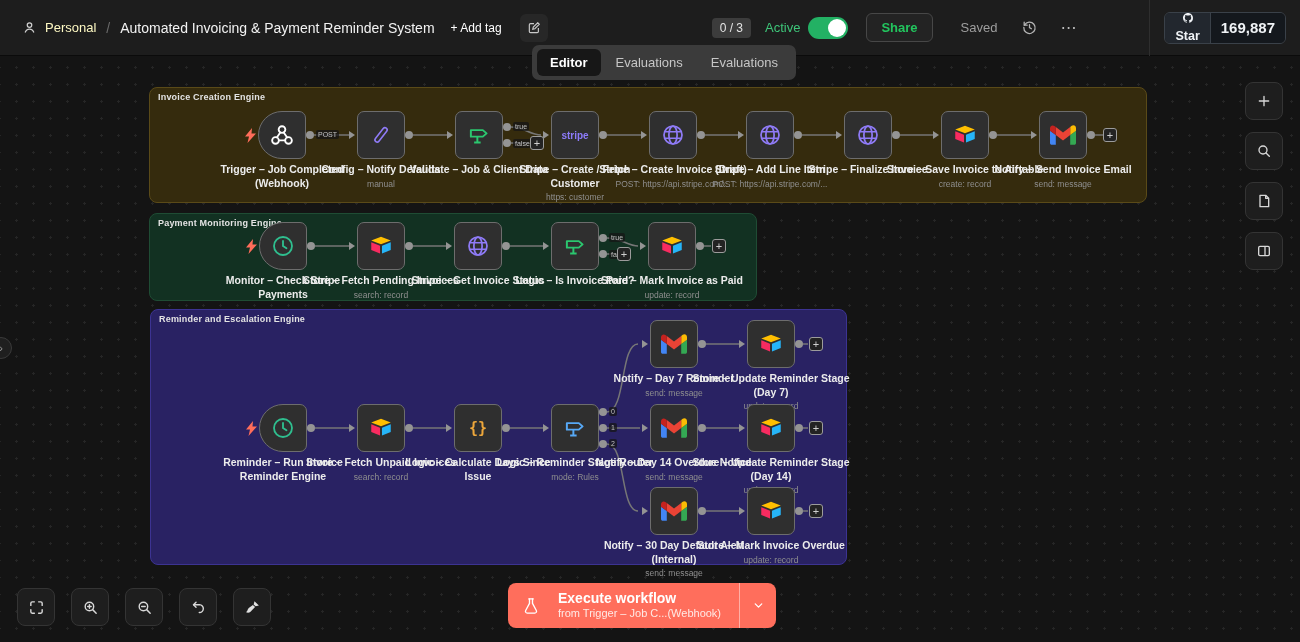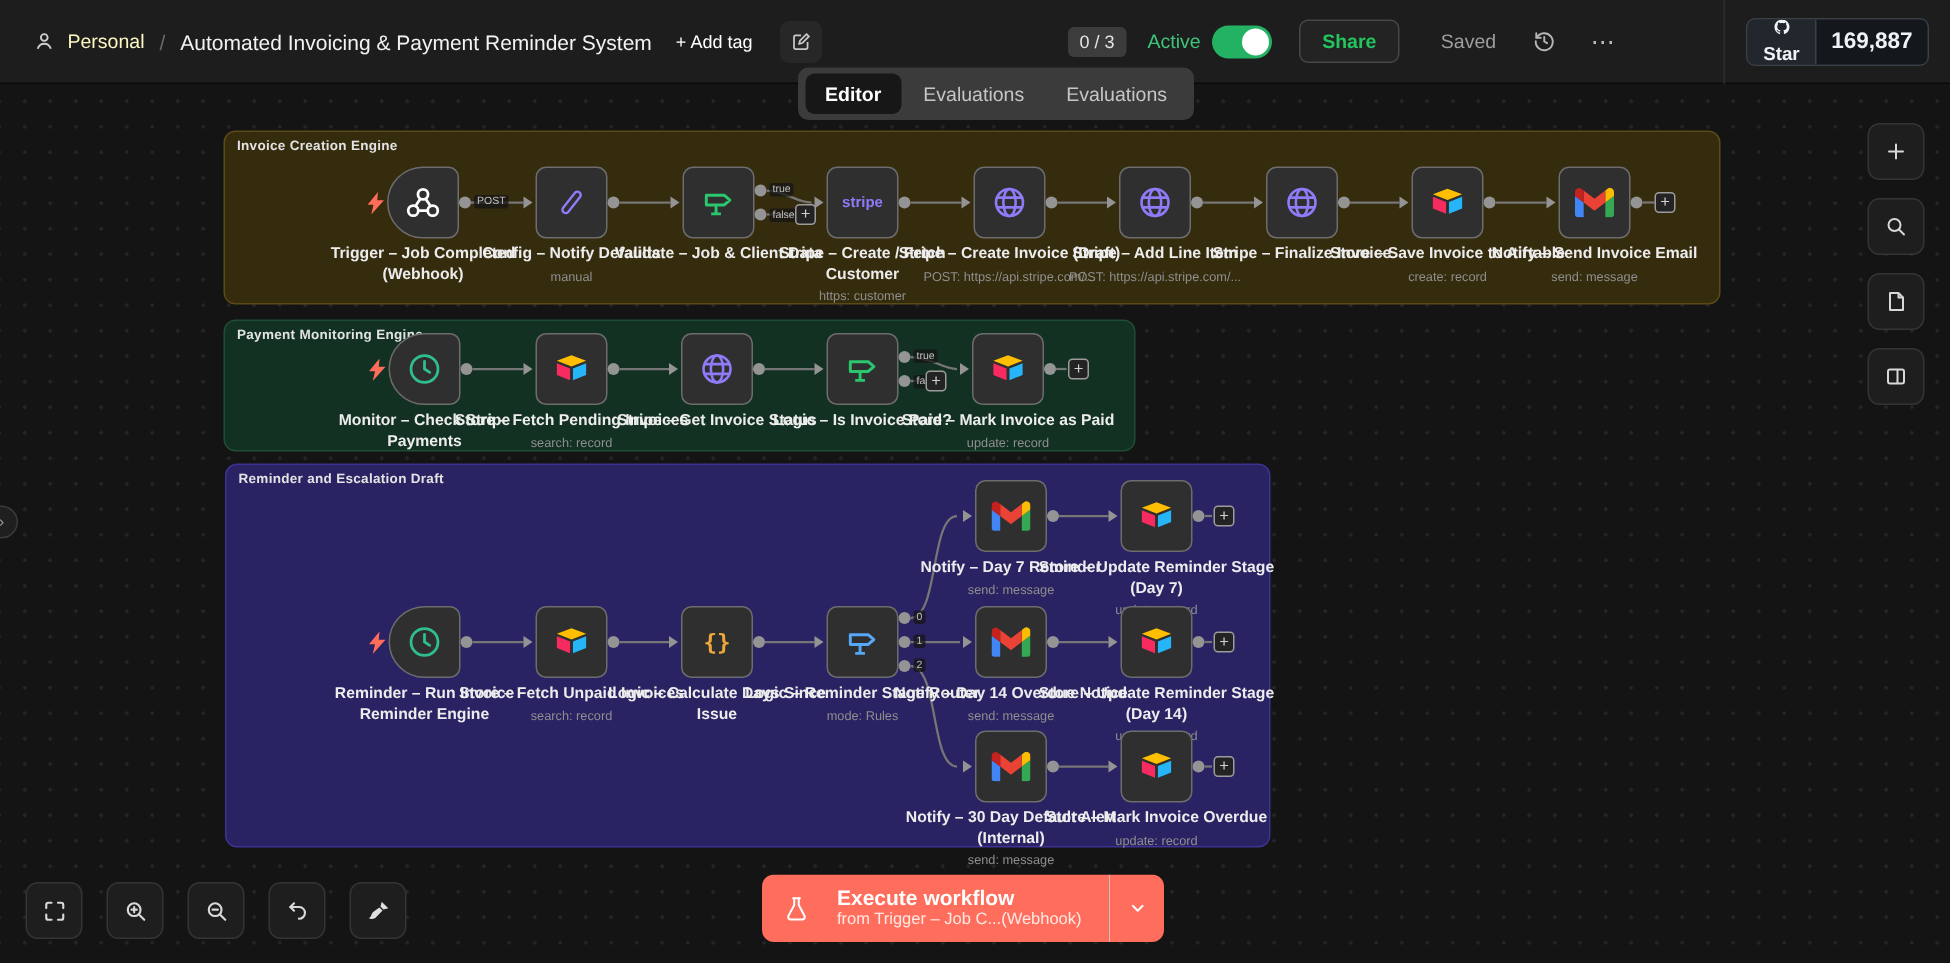--- a/index.html
+++ b/index.html
@@ -88,21 +88,21 @@
 
   <div id="canvas">
 
     <div class="group" id="g1">
       <div class="gtitle">Invoice Creation Engine</div>
     </div>
     <div class="group" id="g2">
       <div class="gtitle">Payment Monitoring Engine</div>
     </div>
     <div class="group" id="g3">
-      <div class="gtitle">Reminder and Escalation Draft</div>
+      <div class="gtitle">Reminder and Escalation Engine</div>
     </div>
 
     <svg id="wires" width="1300" height="642">
       <g>
 
         <circle cx="310" cy="135" r="4"></circle>
           <line x1="314" y1="135" x2="349" y2="135"></line>
           <polygon points="349,131 355,135 349,139"></polygon>
         <circle cx="409" cy="135" r="4"></circle>
           <line x1="413" y1="135" x2="447" y2="135"></line>

